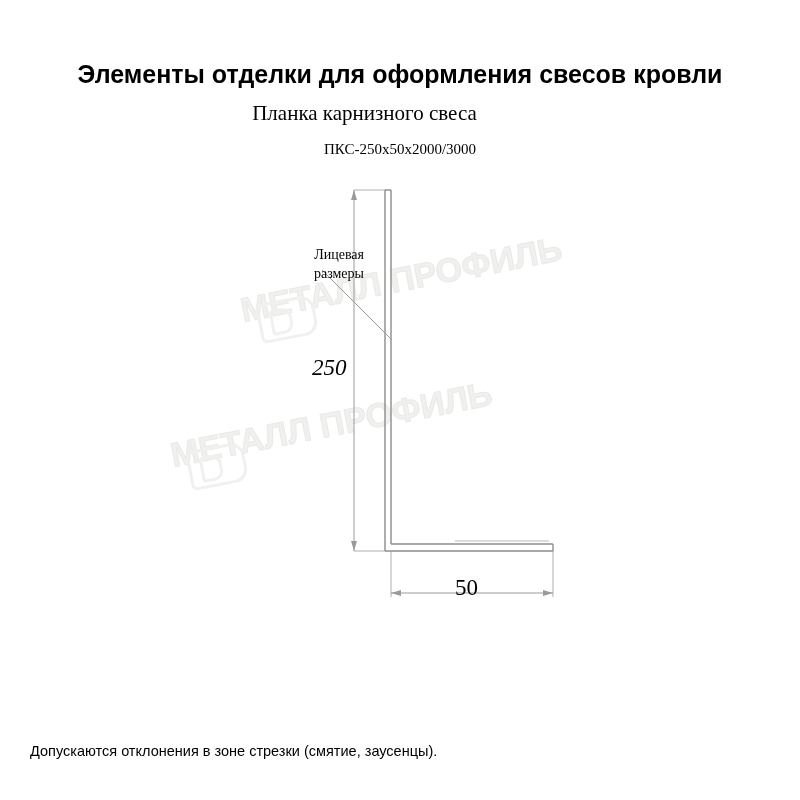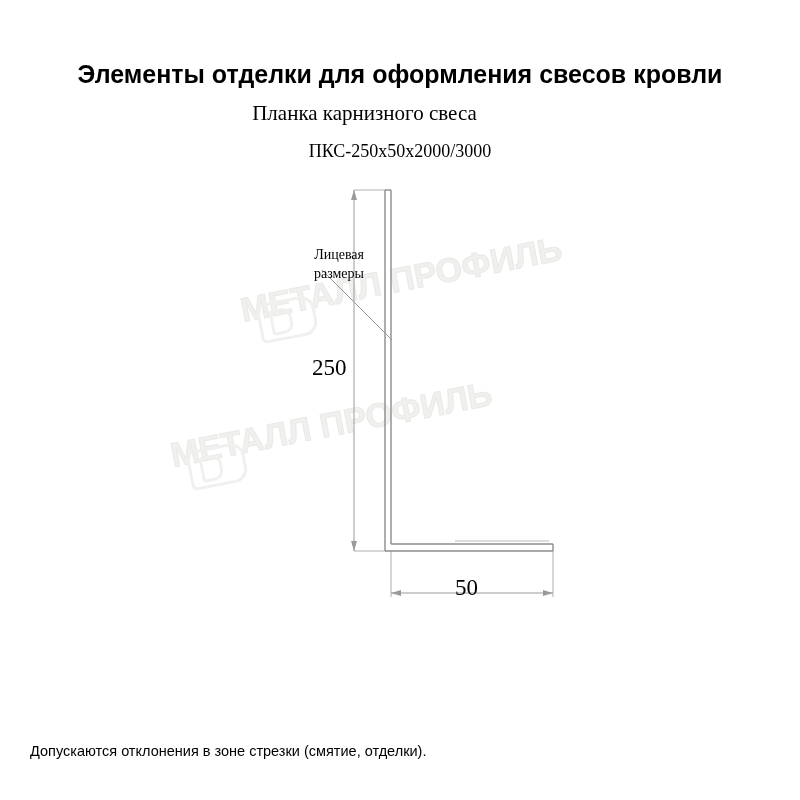--- a/index.html
+++ b/index.html
@@ -41,21 +41,21 @@
     font-size: 21px;
     font-family: "Liberation Serif", serif;
     color: #000;
   }
   .subtitle2 {
     position: absolute;
     top: 141px;
     left: 0;
     width: 800px;
     text-align: center;
-    font-size: 18px;
+    font-size: 15px;
     font-family: "Liberation Serif", serif;
     color: #000;
   }
   .drawing {
     position: absolute;
     top: 170px;
     left: 0;
     width: 800px;
     height: 480px;
   }
@@ -114,20 +114,21 @@
     line-height: 19px;
     color: #000;
   }
   .dim-250 {
     position: absolute;
     left: 312px;
     top: 355px;
     font-size: 23px;
     font-family: "Liberation Serif", serif;
     color: #000;
+    font-style: italic;
   }
   .dim-50 {
     position: absolute;
     left: 455px;
     top: 575px;
     font-size: 23px;
     font-family: "Liberation Serif", serif;
     color: #000000;
   }
   .footnotes {
@@ -205,16 +206,16 @@
 
   <div class="label-face">
     <div>Лицевая</div>
     <div>размеры</div>
   </div>
 
   <div class="dim-250">250</div>
   <div class="dim-50">50</div>
 
   <div class="footnotes">
-    <div>Допускаются отклонения в зоне стрезки (смятие, отделки).</div>
+    <div>Допускаются отклонения в зоне стрезки (смятие, заусенцы).</div>
   </div>
 
 </div>
 
 </body></html>

